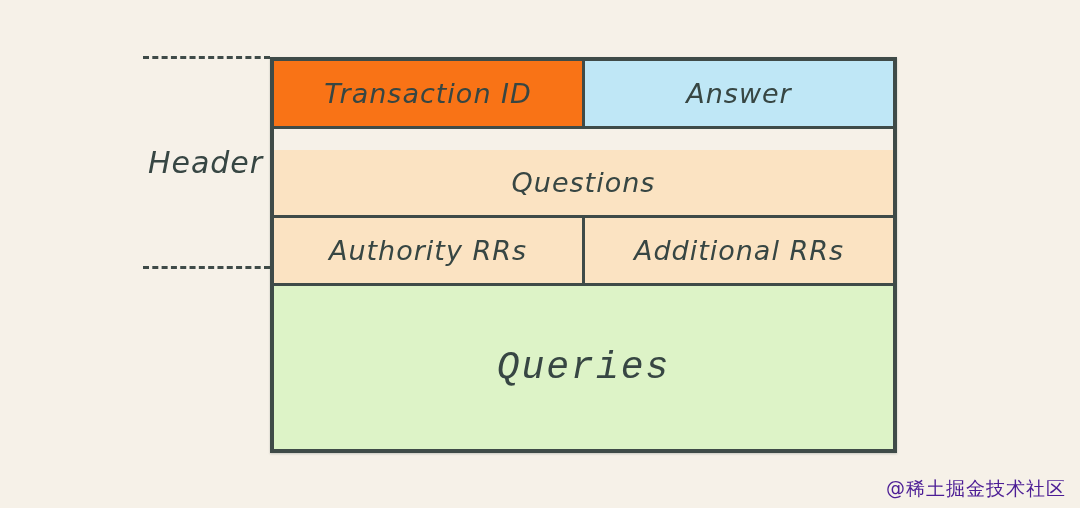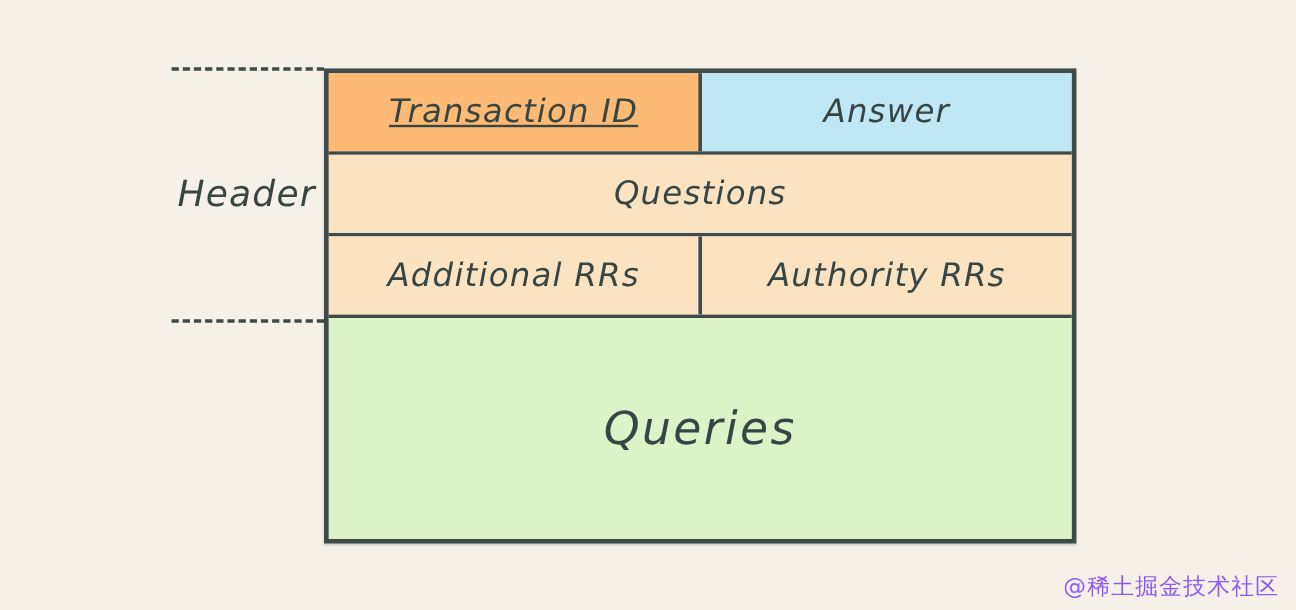--- a/index.html
+++ b/index.html
@@ -44,21 +44,21 @@
     top: 57px;
     width: 627px;
     height: 396px;
     border: 4px solid #3f4b48;
     display: flex;
     flex-direction: column;
     box-shadow: 0 1px 2px rgba(60,70,68,0.25);
   }
   .row { display: flex; flex: 0 0 auto; border-bottom: 3px solid #3f4b48; }
   .row-1 { height: 68px; }
-  .row-2 { height: 68px; }
+  .row-2 { height: 68px; margin-top: 21px; }
   .row-3 { height: 68px; }
   .row-4 { flex: 1 1 auto; border-bottom: none; }
   .cell {
     flex: 1 1 0;
     display: flex;
     align-items: center;
     justify-content: center;
     font-size: 27px;
     font-style: italic;
     letter-spacing: 1px;
@@ -67,51 +67,51 @@
   .cell:last-child { border-right: none; }
   .cell-queries { font-size: 38px; letter-spacing: 2px; }
 
   
   .watermark {
     position: absolute;
     right: 14px;
     bottom: 6px;
     font-size: 19px;
     font-style: normal;
-    color: #8b5cf6;
+    color: #4c1d95;
     letter-spacing: 1px;
   }
 </style>
 </head>
 <body>
 
 <div class="canvas">
 
   <div class="side-label">Header</div>
 
   <div class="dash-line dash-top"></div>
   <div class="dash-line dash-bottom"></div>
 
   <div class="msg-table">
 
     <div class="row row-1">
-      <div class="cell" style="background-color: #fdba74; text-decoration: underline;">Transaction ID</div>
+      <div class="cell" style="background-color: #f97316;">Transaction ID</div>
       <div class="cell" style="background-color: rgb(191, 231, 246);">Answer</div>
     </div>
 
     <div class="row row-2">
       <div class="cell" style="background-color: rgb(251, 227, 194);">Questions</div>
     </div>
 
     <div class="row row-3">
+      <div class="cell" style="background-color: rgb(251, 227, 194);">Authority RRs</div>
       <div class="cell" style="background-color: rgb(251, 227, 194);">Additional RRs</div>
-      <div class="cell" style="background-color: rgb(251, 227, 194);">Authority RRs</div>
     </div>
 
     <div class="row row-4">
-      <div class="cell cell-queries" style="background-color: rgb(221, 243, 199);">Queries</div>
+      <div class="cell cell-queries" style="background-color: rgb(221, 243, 199); font-family: Liberation Mono, monospace;">Queries</div>
     </div>
 
   </div>
 
   <div class="watermark">@稀土掘金技术社区</div>
 
 </div>
 
 </body></html>

